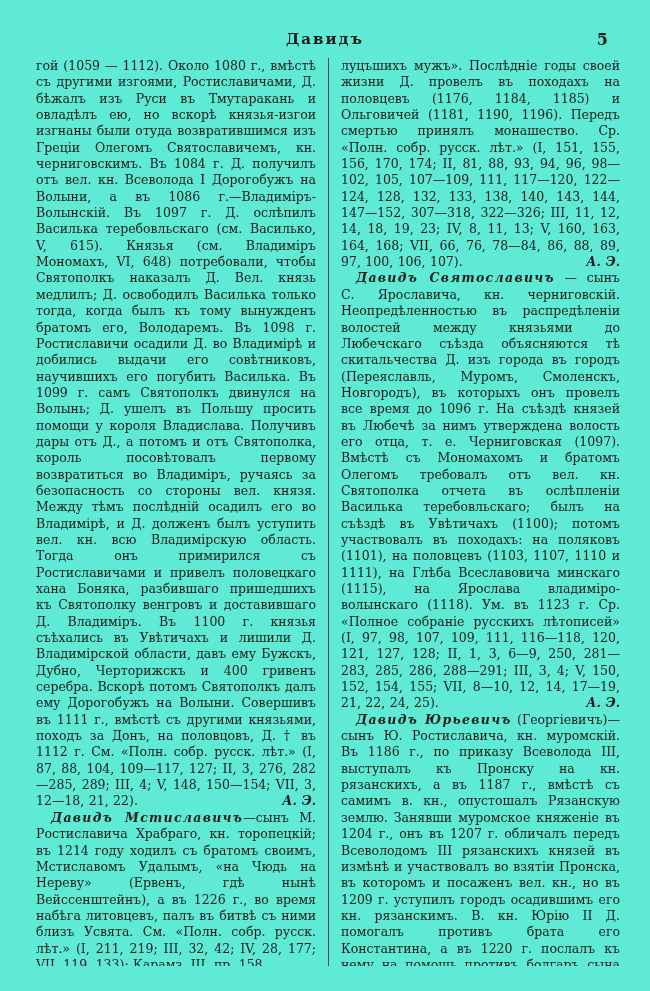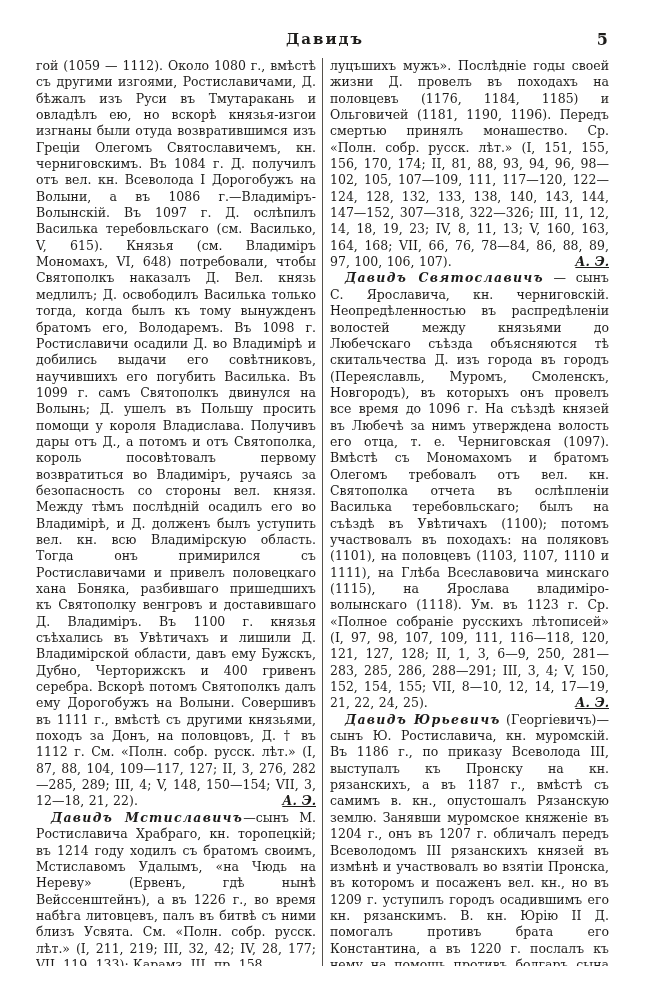--- a/index.html
+++ b/index.html
@@ -4,21 +4,21 @@
 <style>
   html, body { margin: 0; padding: 0; }
   body {
     width: 650px; height: 991px;
     background: #dedddA;
     font-family: "DejaVu Serif", "Liberation Serif", serif;
   }
   .page {
     position: relative;
     width: 650px; height: 991px;
-    background: #ffffff;
+    background: #5eead4;
     color: #1d1c1a;
     overflow: hidden;
     box-sizing: border-box;
   }
   .running-head {
     position: absolute;
     top: 30px; left: 0; right: 0;
     height: 22px;
   }
   .running-title {
@@ -34,20 +34,21 @@
     right: 42px; top: 0;
     font-weight: bold;
     font-size: 16px;
   }
   .columns {
     position: absolute;
     top: 58px; left: 36px; right: 30px;
     height: 908px;
     display: flex;
     overflow: hidden;
+    justify-content: space-between;
   }
   .col {
     width: 286px;
     height: 908px;
     overflow: hidden;
     box-sizing: border-box;
   }
   .col-left { padding-right: 6px; }
   .col-right { padding-left: 7px; }
   .col-divider {
@@ -66,21 +67,20 @@
   .entry-term {
     font-weight: bold;
     letter-spacing: 1.3px;
     font-style: italic;
   }
   .sig {
     float: right;
     font-style: italic;
     font-weight: 600;
     padding-left: 10px;
-    text-decoration: underline;
   }
 </style>
 </head>
 <body>
 
 <div class="page">
   <div class="running-head">
     <div class="running-title">Давидъ</div>
     <div class="page-number">5</div>
   </div>

